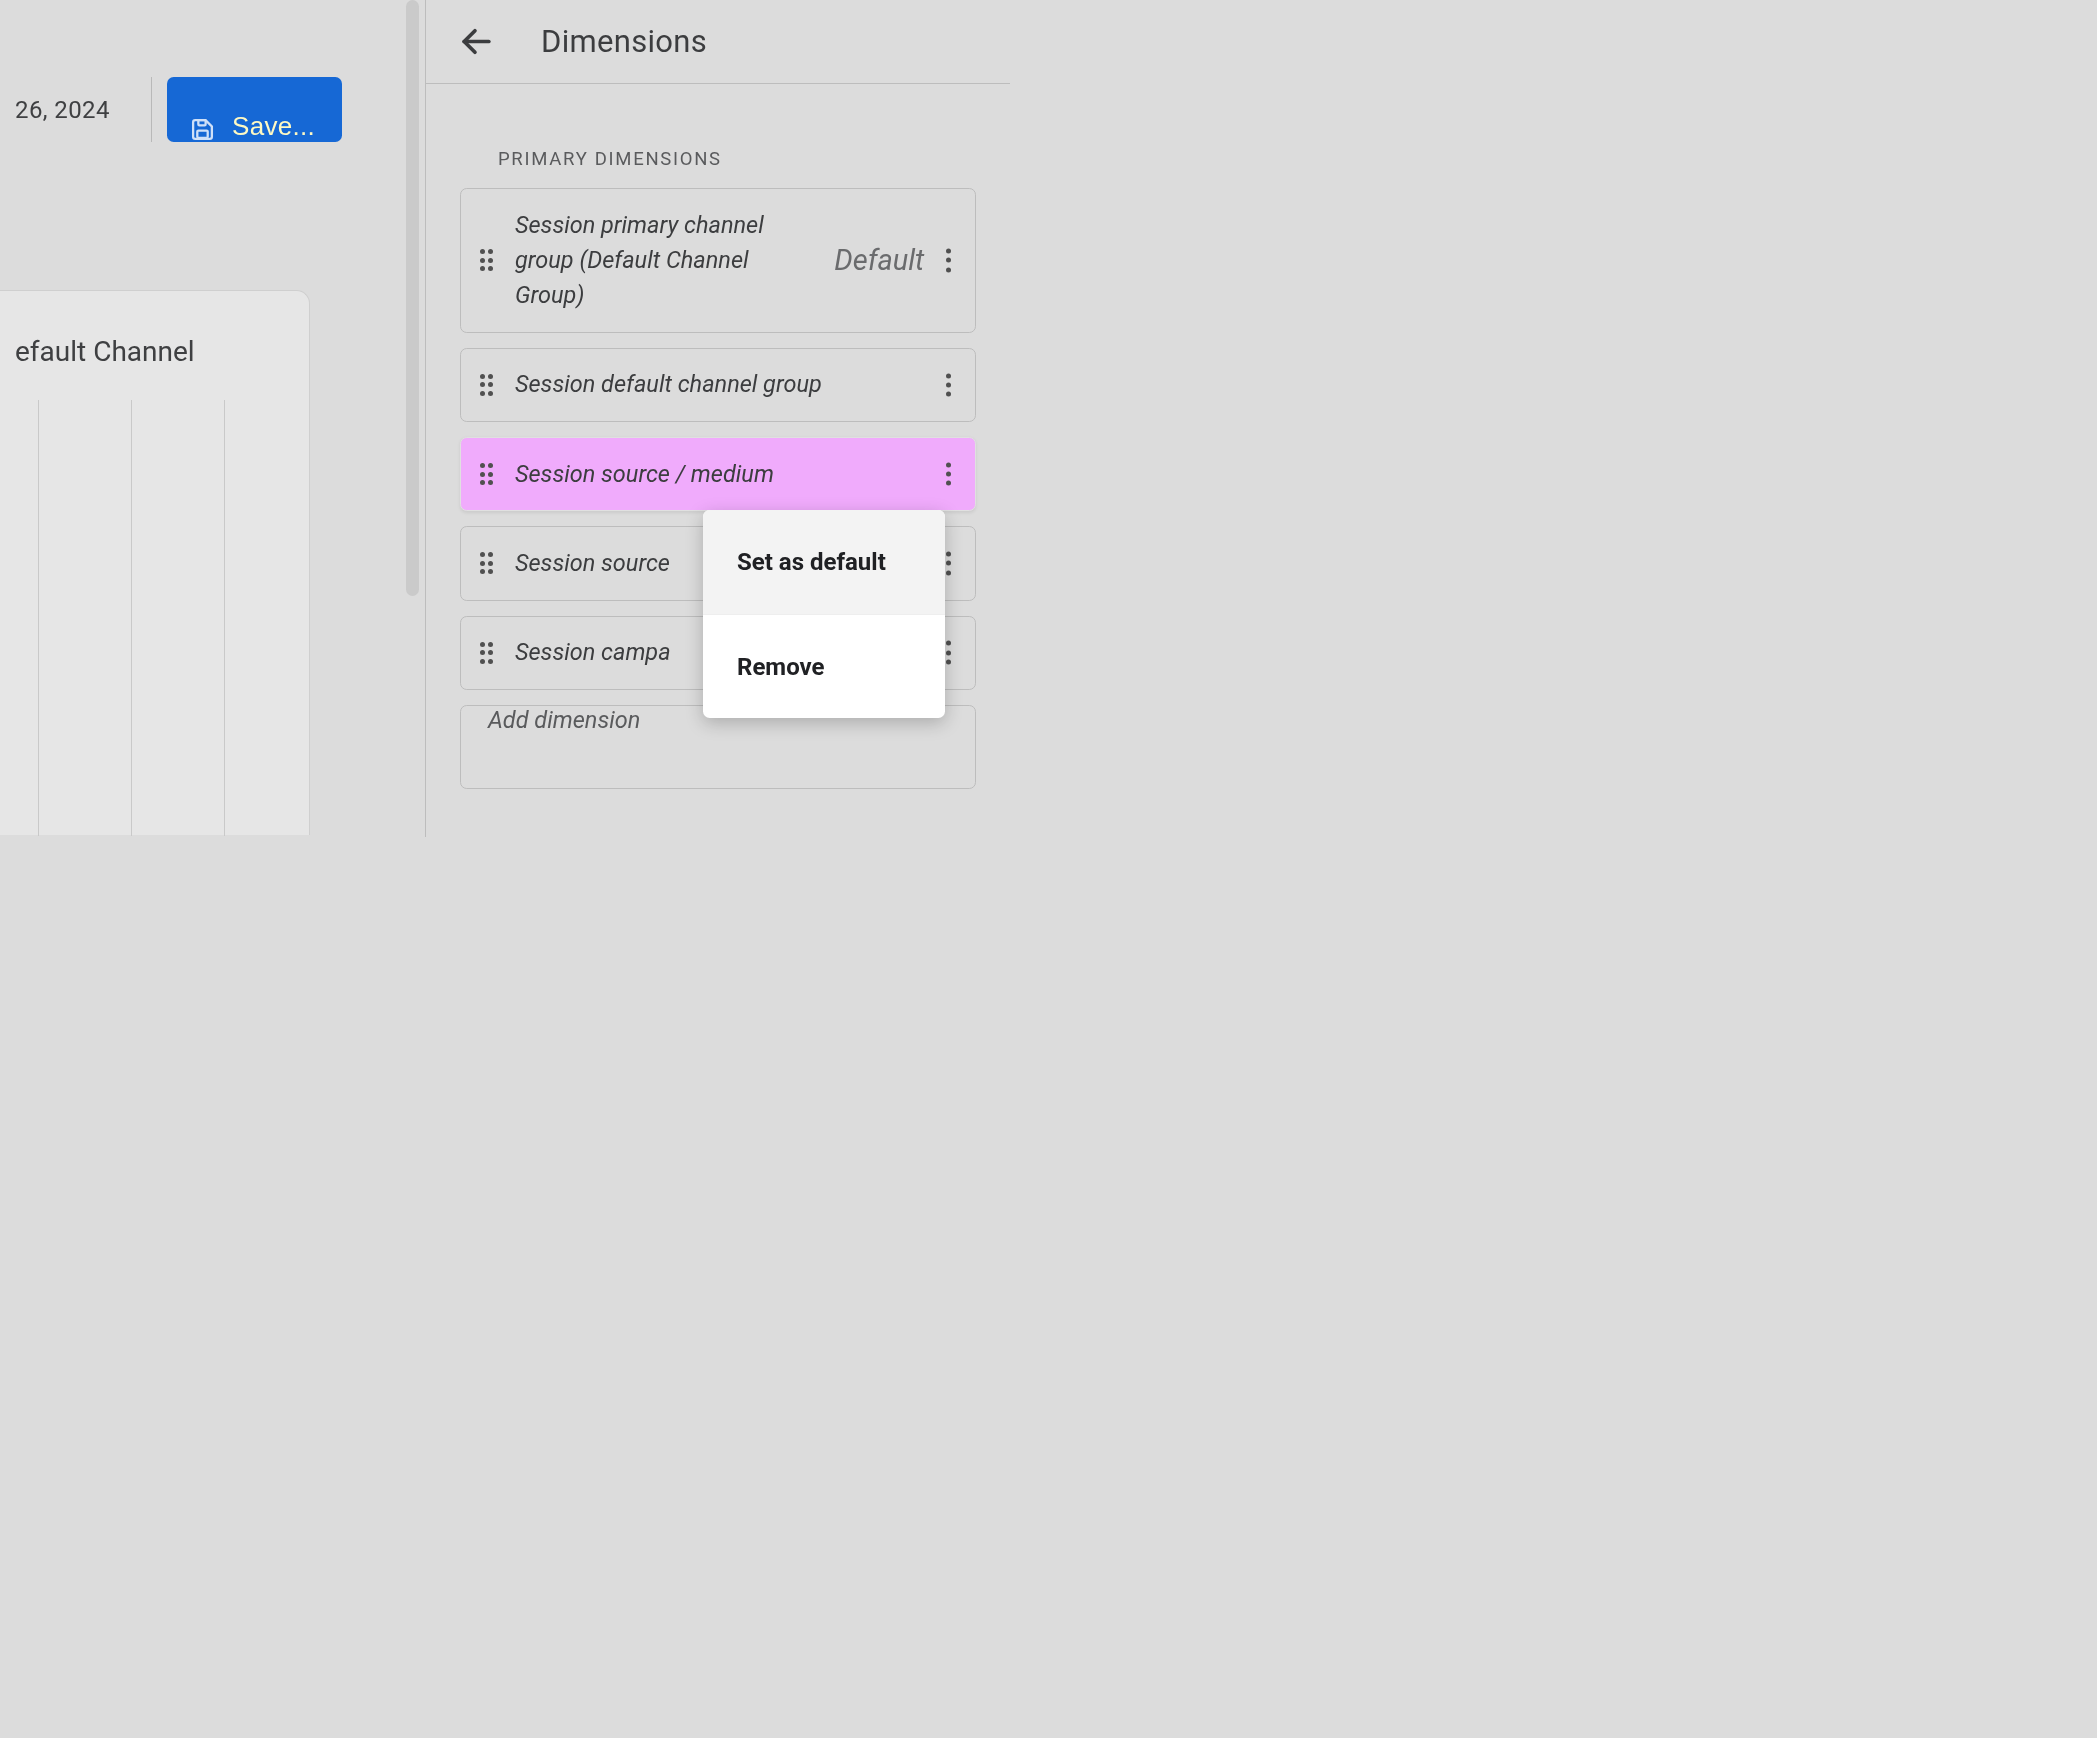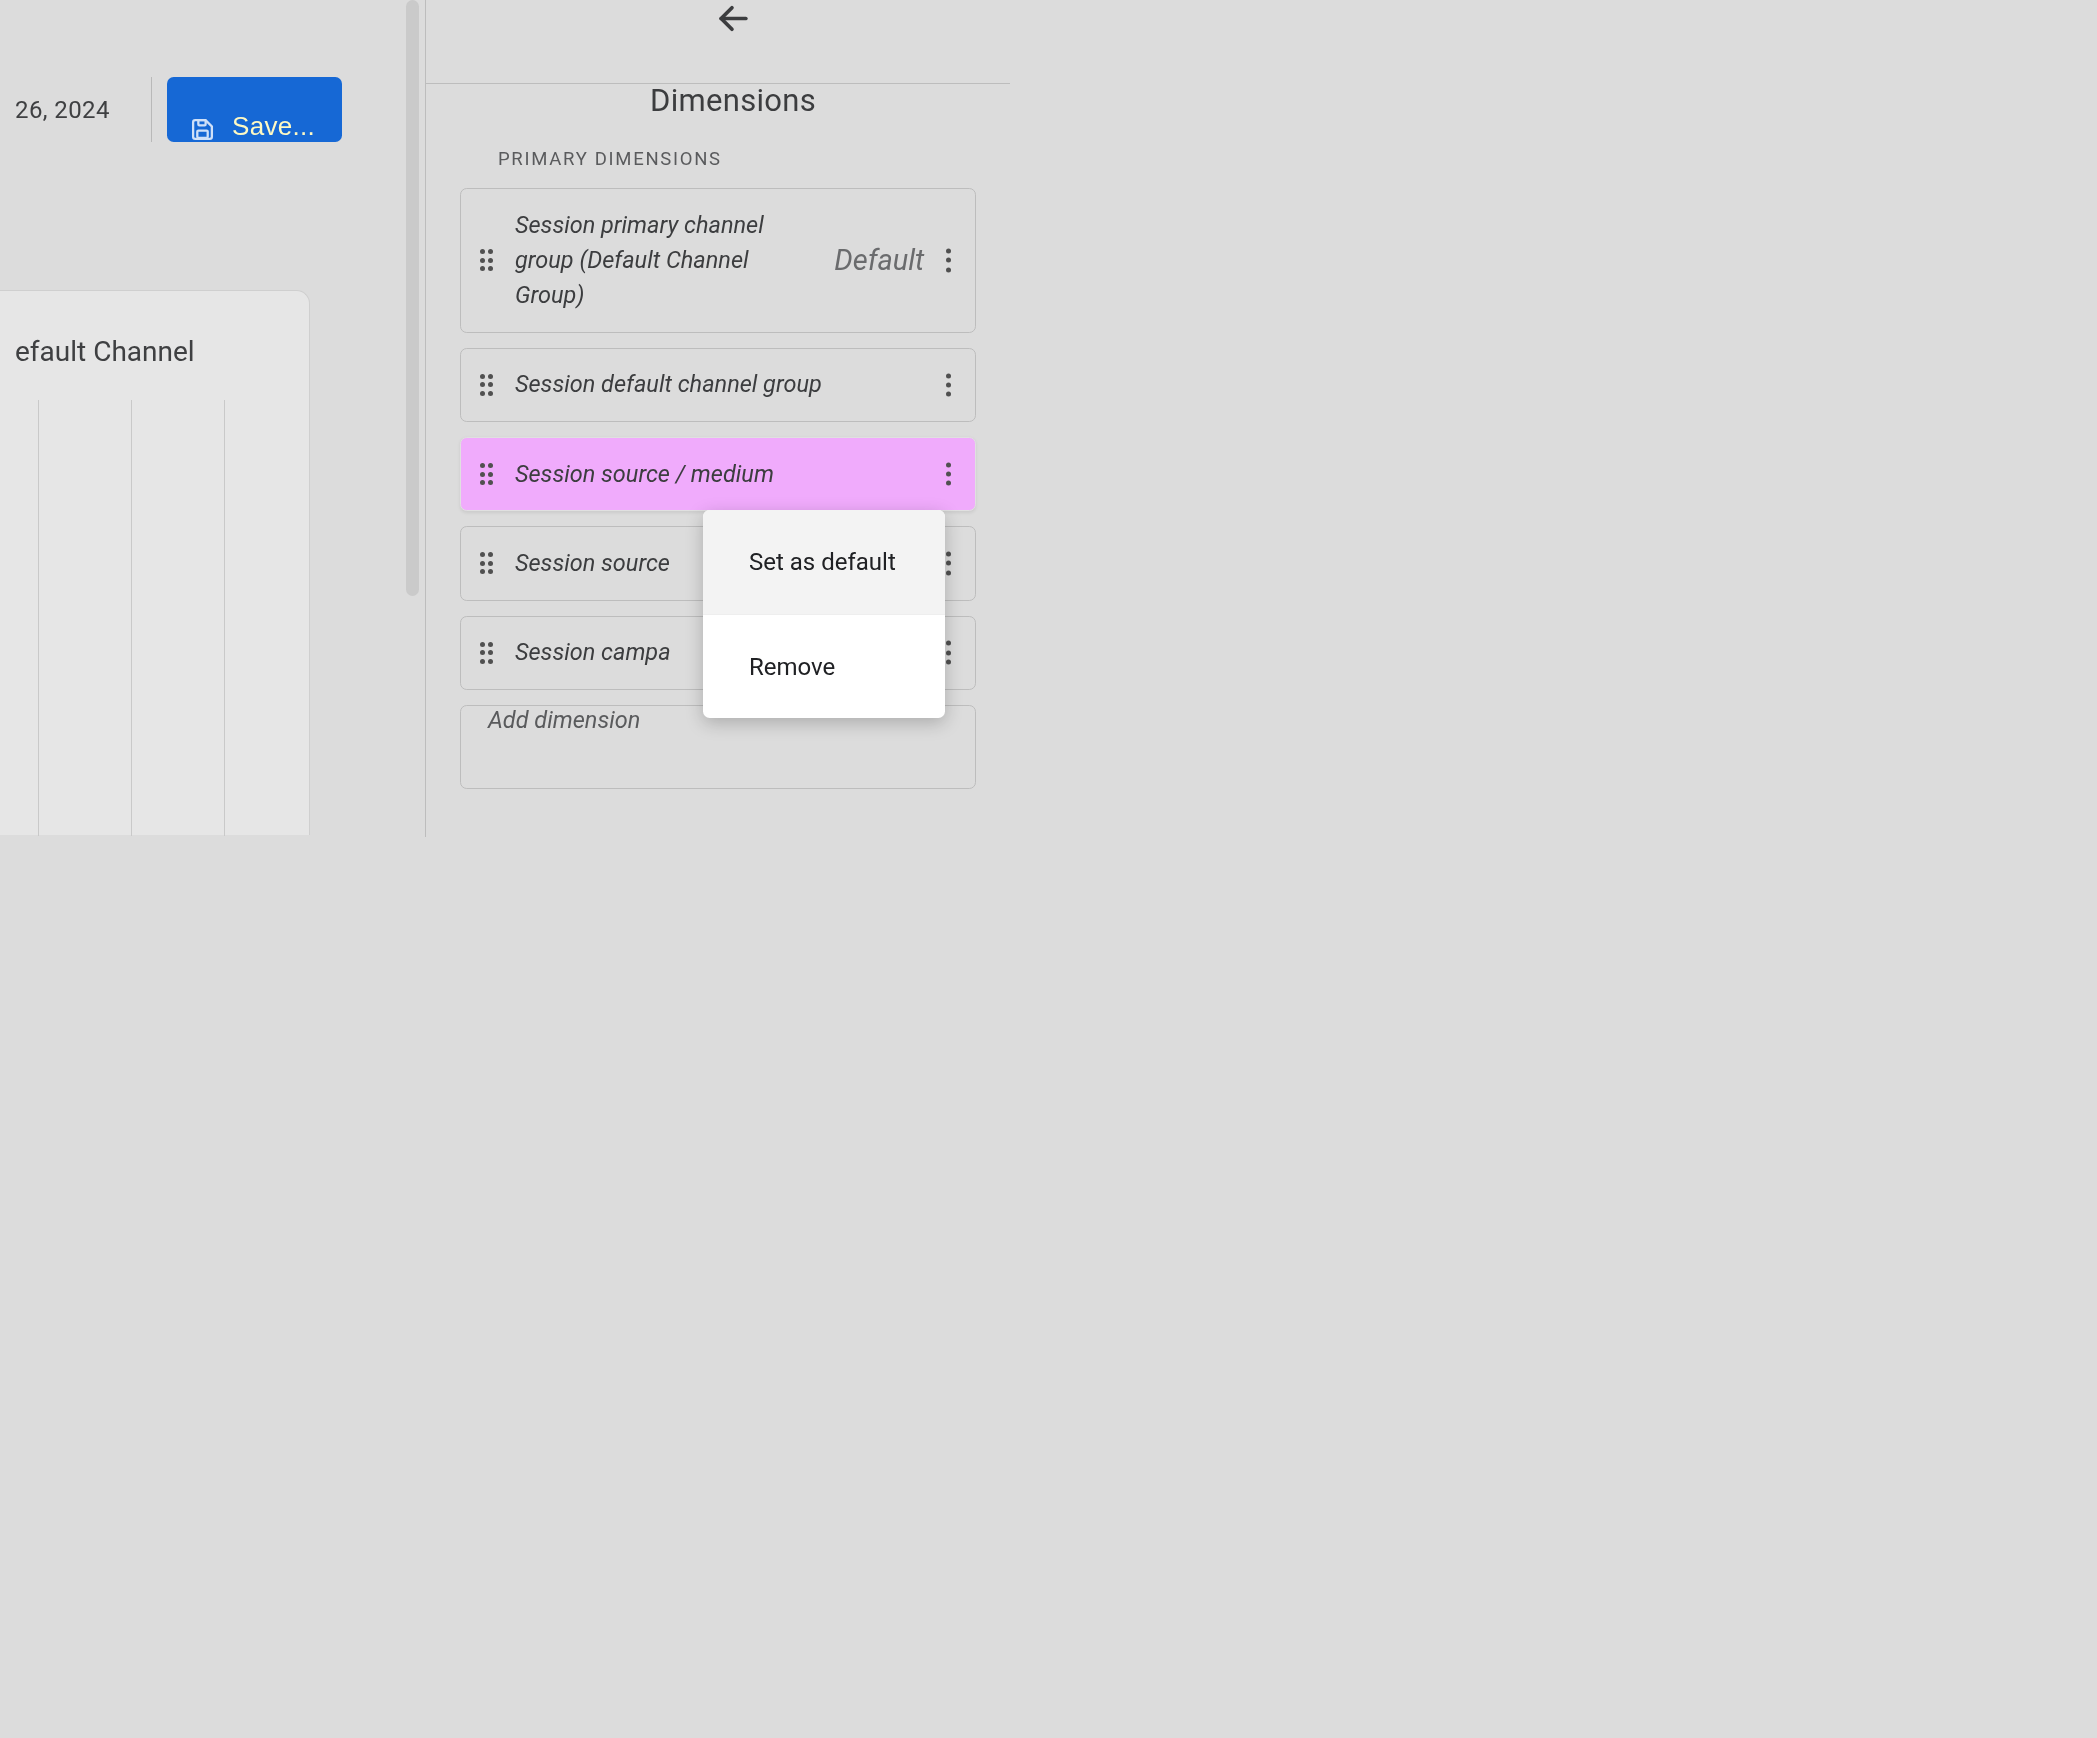--- a/index.html
+++ b/index.html
@@ -113,21 +113,20 @@
     height: 100%;
     border-left: 0.8px solid #bdbdbd;
   }
   .panel-header {
     height: 84px;
     display: flex;
     align-items: center;
     padding-left: 30px;
     border-bottom: 0.8px solid #bdbdbd;
     gap: 45px;
-    flex-direction: column;
   }
   .back-btn {
     width: 40px; height: 40px;
     background: transparent;
     border: none;
     cursor: pointer;
     display: flex;
     align-items: center;
     justify-content: center;
   }
@@ -250,24 +249,25 @@
     background: #fff;
     border-radius: 6.7px;
     box-shadow: 0 5px 18.5px rgba(0,0,0,0.22);
     overflow: hidden;
     z-index: 100;
   }
   .popup-item {
     height: 104px;
     display: flex;
     align-items: center;
-    padding-left: 46px;
+    padding-left: 34px;
     font-size: 24px;
     color: #202124;
     cursor: pointer;
+    font-weight: bold;
   }
   .popup-item.hover { background: #f3f3f3; }
   .popup-item + .popup-item { border-top: 0.8px solid #eee; }
 </style>
 </head>
 <body>
 
 <div class="viewport">
 
   <div class="left-pane">

